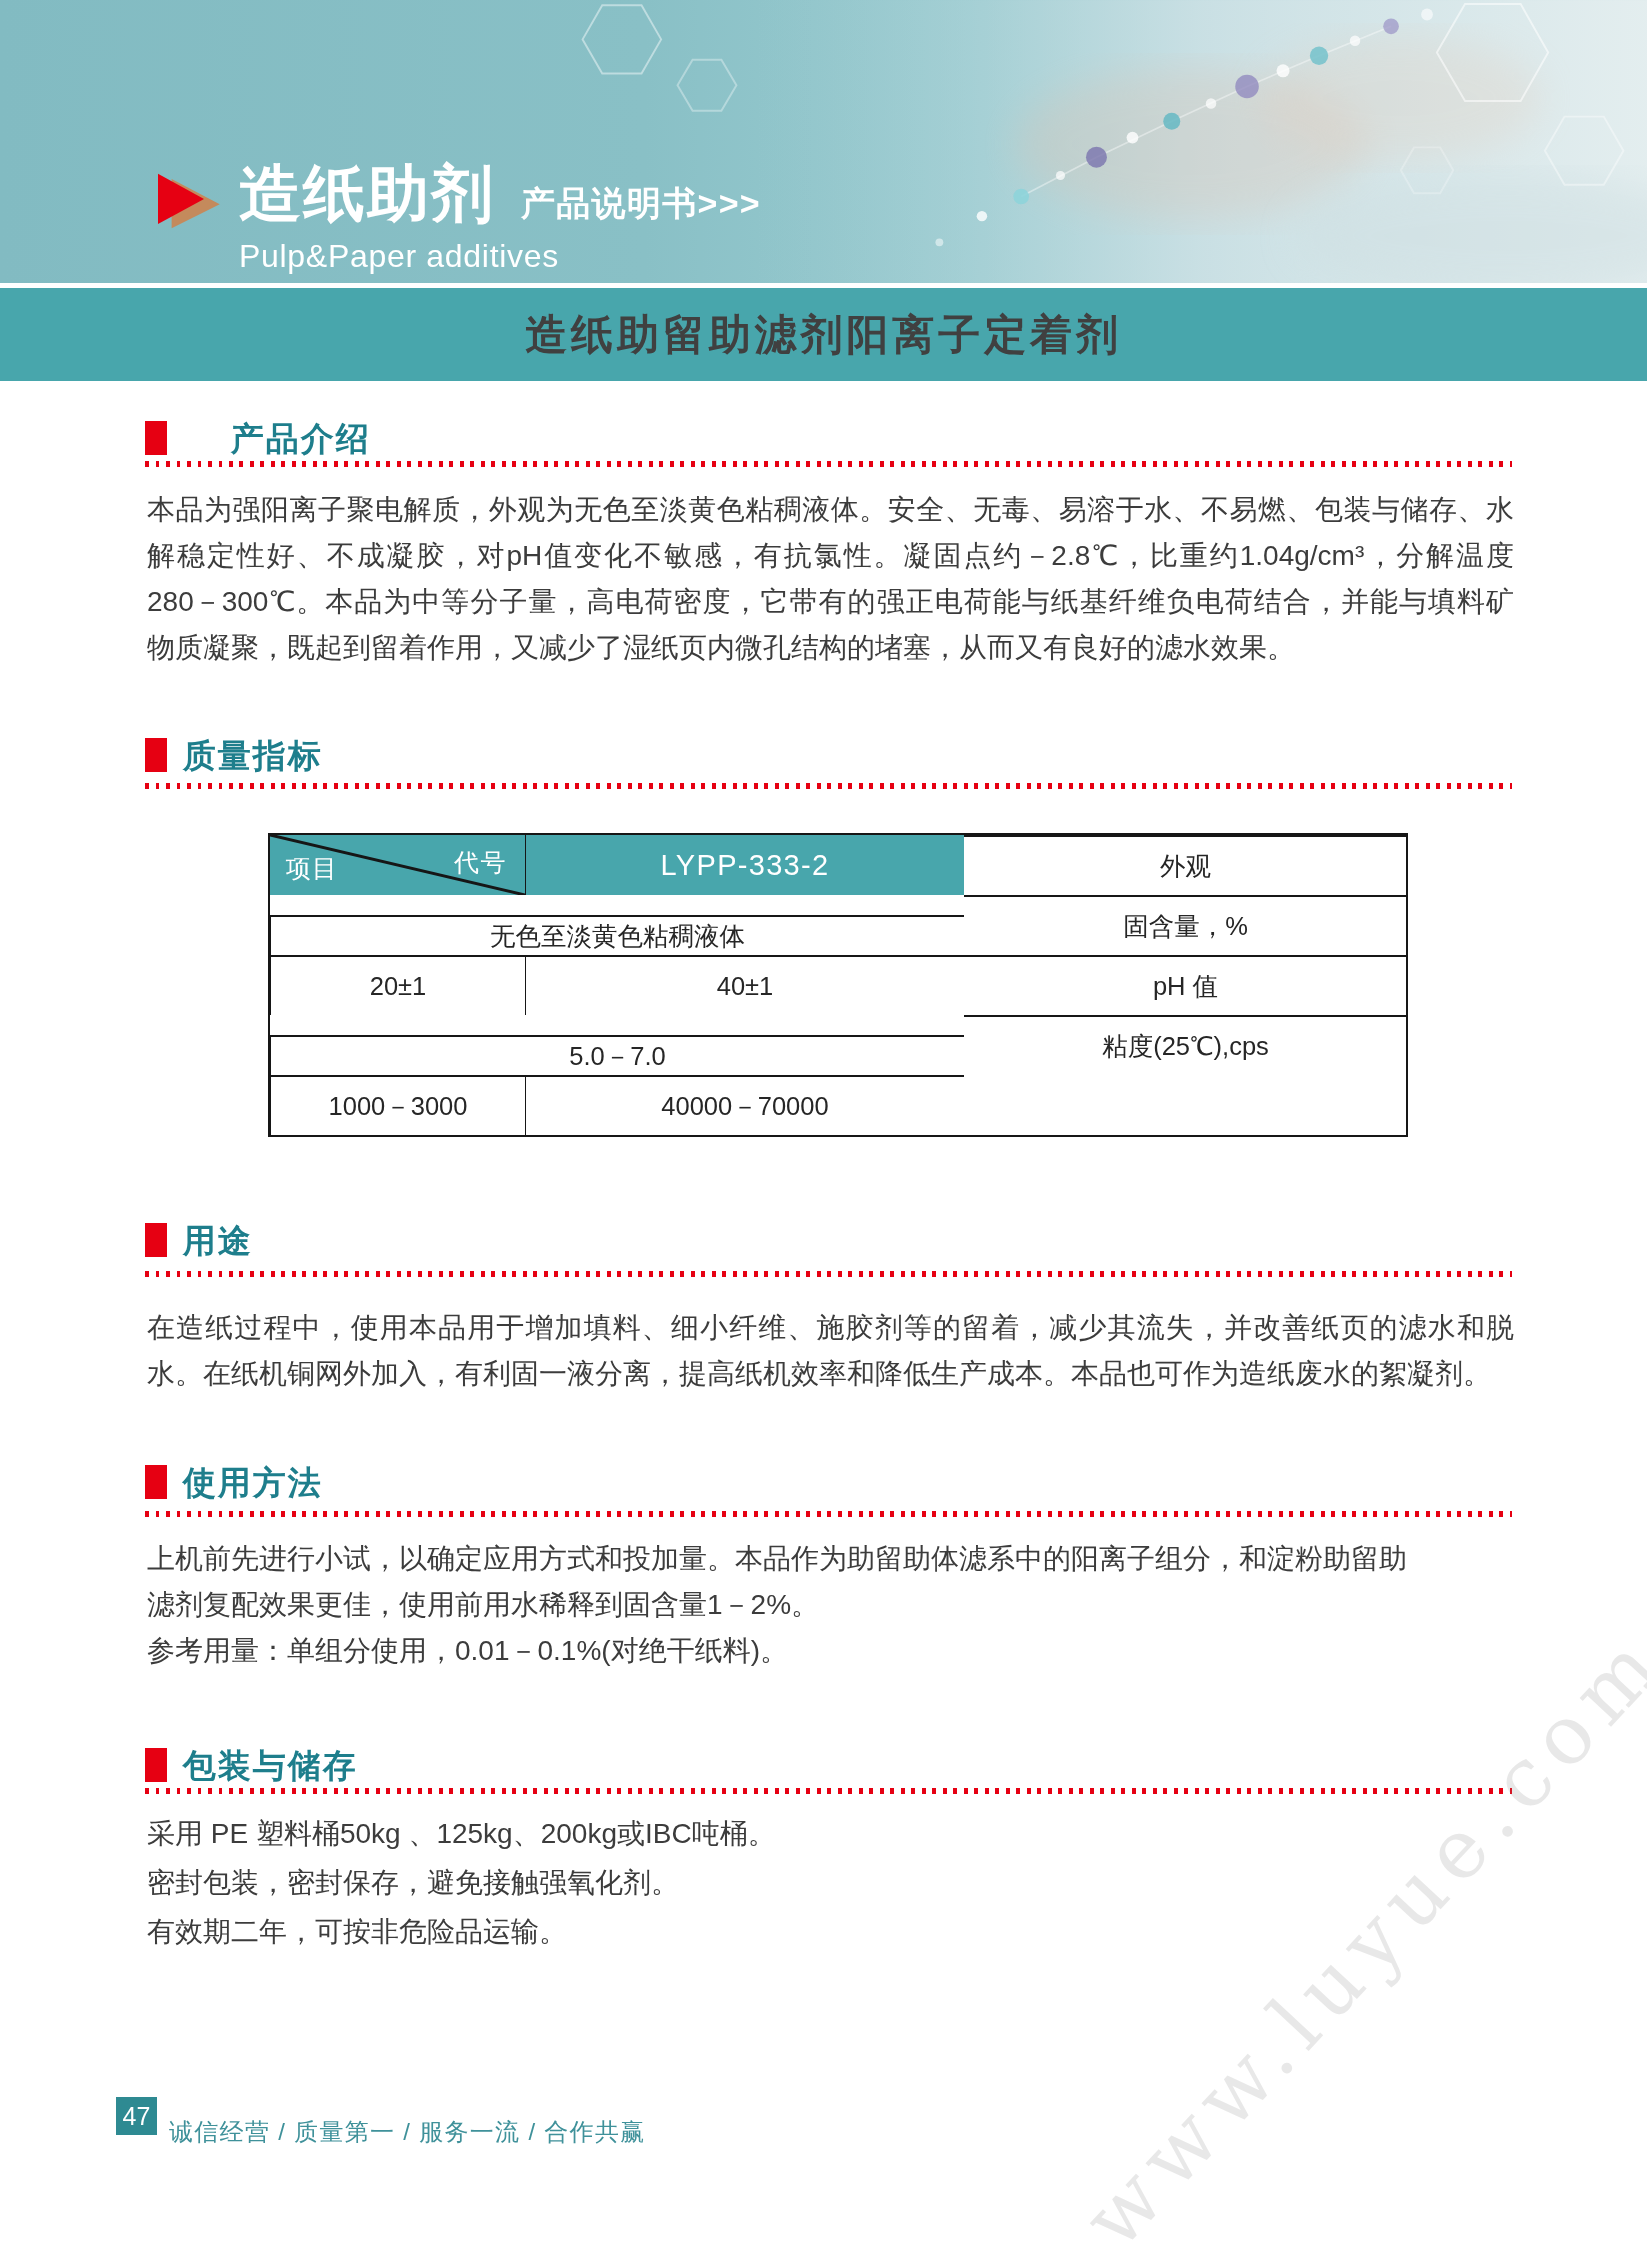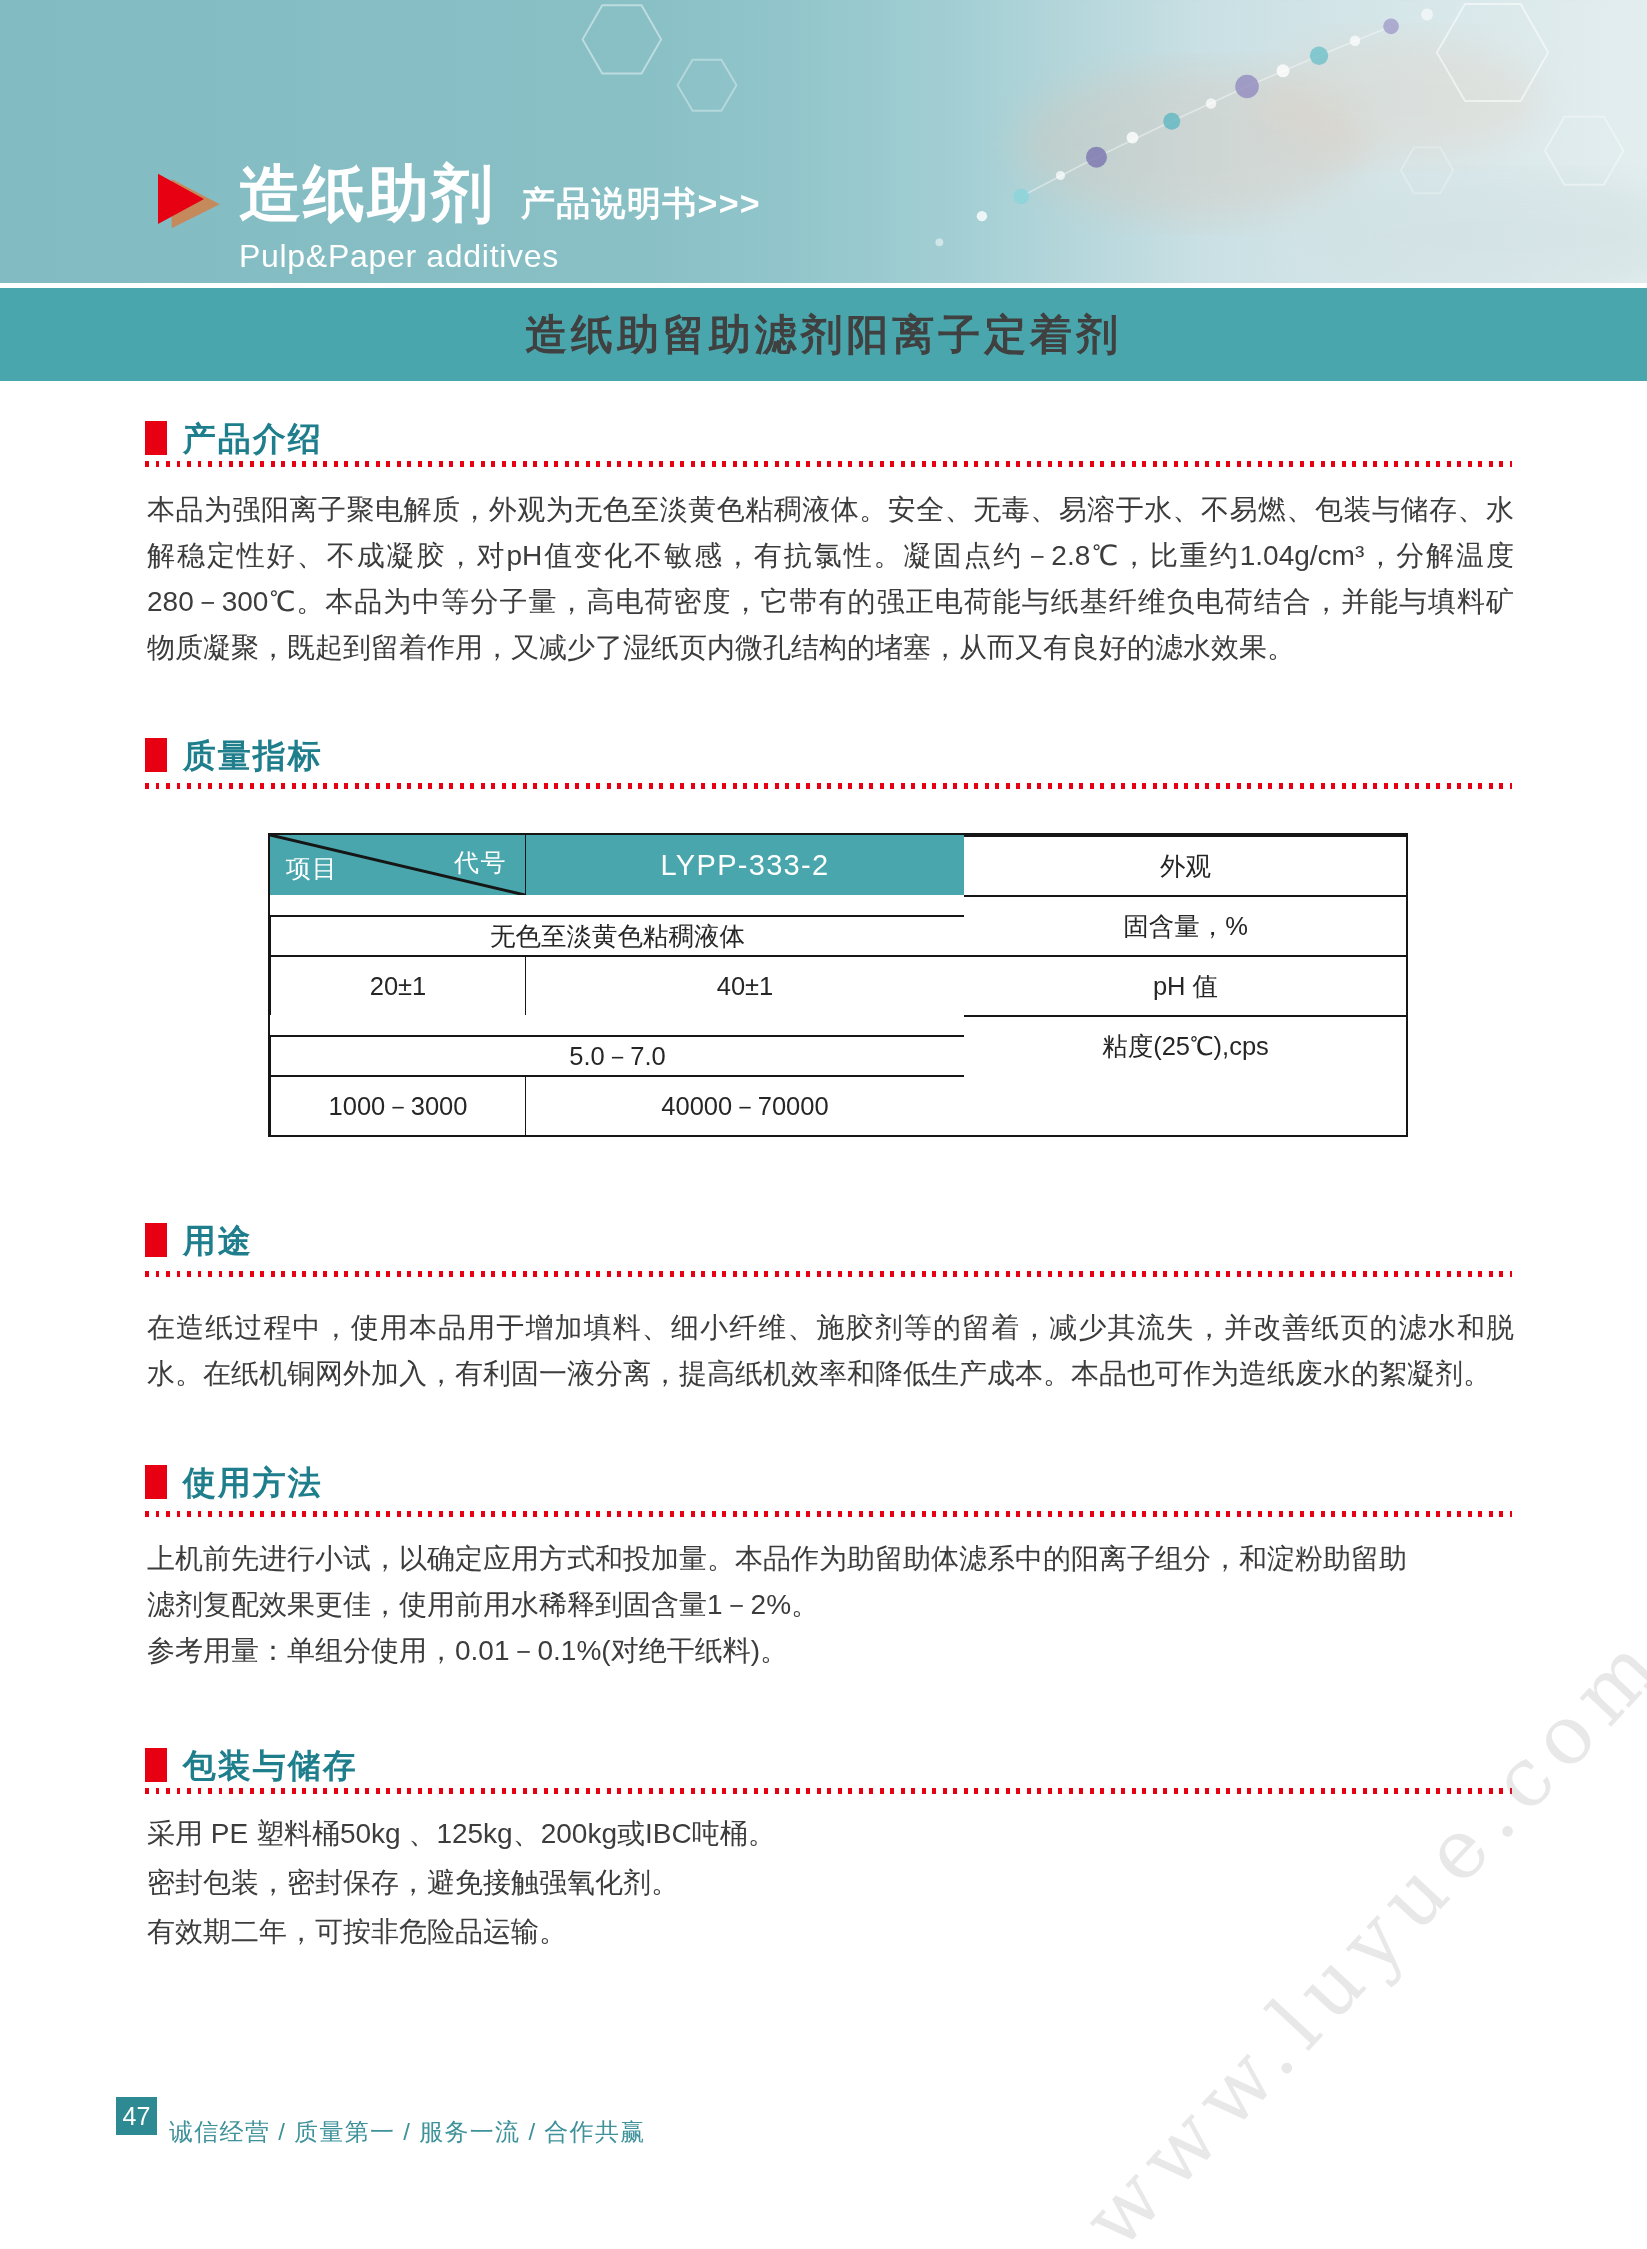--- a/index.html
+++ b/index.html
@@ -149,21 +149,21 @@
         </div>
         <div class="brand-en">Pulp&amp;Paper additives</div>
       </div>
     </div>
   </div>
 
   <div class="banner">
     <div class="banner-title">造纸助留助滤剂阳离子定着剂</div>
   </div>
 
-  <div class="section-heading" style="top:421px;">
+  <div class="section-heading" style="top:421px;gap:48px;">
     <div class="bullet"></div>
     <div class="txt">产品介绍</div>
   </div>
   <div class="rule" style="top:461px;"></div>
   <div class="bodyblock" style="top:487px;">
     <div class="line fill">本品为强阳离子聚电解质，外观为无色至淡黄色粘稠液体。安全、无毒、易溶于水、不易燃、包装与储存、水</div>
     <div class="line fill">解稳定性好、不成凝胶，对pH值变化不敏感，有抗氯性。凝固点约－2.8℃，比重约1.04g/cm³，分解温度</div>
     <div class="line fill">280－300℃。本品为中等分子量，高电荷密度，它带有的强正电荷能与纸基纤维负电荷结合，并能与填料矿</div>
     <div class="line">物质凝聚，既起到留着作用，又减少了湿纸页内微孔结构的堵塞，从而又有良好的滤水效果。</div>
   </div>

